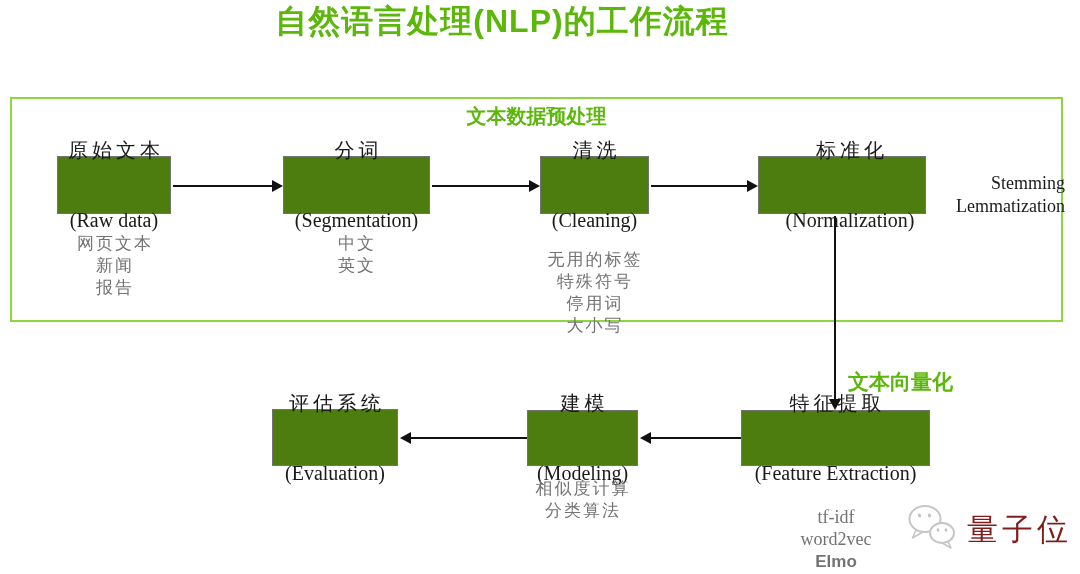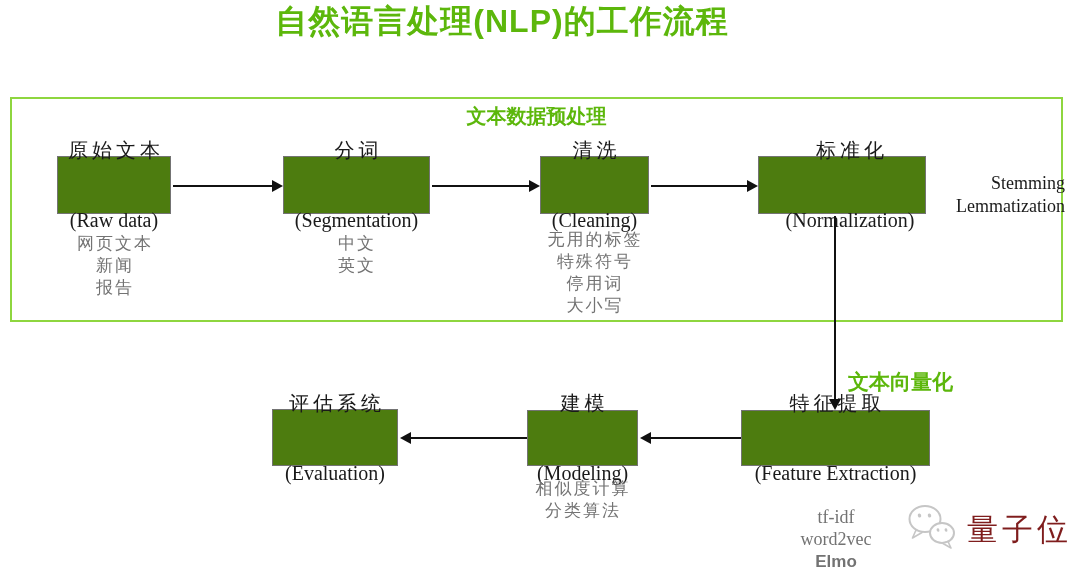--- a/index.html
+++ b/index.html
@@ -171,21 +171,21 @@
     <div>网页文本</div>
     <div>新闻</div>
     <div>报告</div>
   </div>
 
   <div class="abs notes" style="left:287px; top:233px; width:140px;">
     <div>中文</div>
     <div>英文</div>
   </div>
 
-  <div class="abs notes" style="left:515px; top:229px; width:160px;">
+  <div class="abs notes" style="left:515px; top:249px; width:160px;">
     <div>无用的标签</div>
     <div>特殊符号</div>
     <div>停用词</div>
     <div>大小写</div>
   </div>
 
   <div class="abs" id="side-note">
     <div>Stemming</div>
     <div>Lemmatization</div>
   </div>

